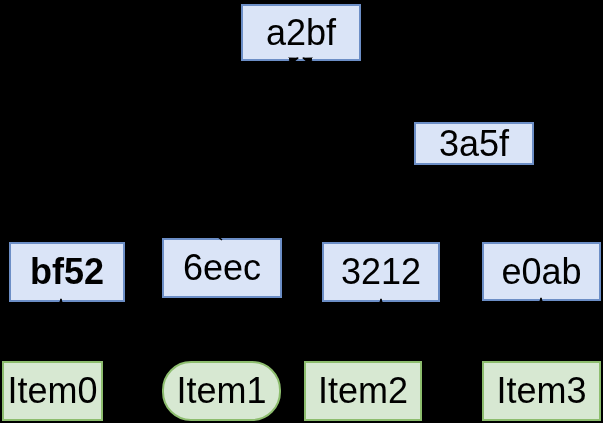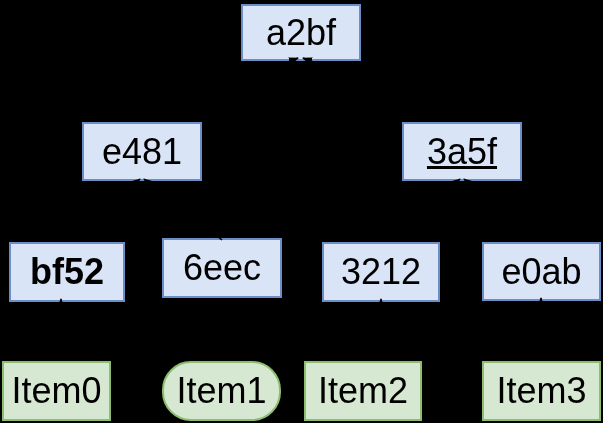--- a/index.html
+++ b/index.html
@@ -40,37 +40,36 @@
     position: absolute;
     left: 0; top: 0;
     width: 603px;
     height: 423px;
     z-index: 2;
     pointer-events: none;
   }
   
   #n-a2bf  { left: 241px; top: 4px;   width: 120px; height: 57px; }
   #n-e481  { left: 82px;  top: 122px; width: 120px; height: 59px; }
-  #n-3a5f  { left: 402px; top: 122px; width: 120px; height: 59px; text-decoration: underline; }
+  #n-3a5f  { left: 414px; top: 122px; width: 120px; height: 43px; }
   #n-bf52  { left: 9px;   top: 242px; width: 116px; height: 60px; font-weight: bold; }
   #n-6eec  { left: 162px; top: 238px; width: 120px; height: 60px; }
   #n-3738  { left: 322px; top: 242px; width: 118px; height: 60px; }
   #n-e0ab  { left: 482px; top: 242px; width: 119px; height: 59px; }
-  #n-item0 { left: 2px;   top: 361px; width: 109px; height: 60px; }
+  #n-item0 { left: 2px;   top: 361px; width: 101px; height: 60px; }
   #n-item1 { left: 162px; top: 361px; width: 119px; height: 60px; border-radius: 29px; }
   #n-item2 { left: 304px; top: 361px; width: 118px; height: 60px; }
   #n-item3 { left: 482px; top: 361px; width: 119px; height: 60px; }
 </style>
 </head>
 <body>
 
 <div id="canvas">
 
   <div class="node hash" id="n-a2bf">a2bf</div>
-  <div class="node hash" id="n-e481">e481</div>
   <div class="node hash" id="n-3a5f">3a5f</div>
   <div class="node hash" id="n-bf52">bf52</div>
   <div class="node hash" id="n-6eec">6eec</div>
   <div class="node hash" id="n-3738">3212</div>
   <div class="node hash" id="n-e0ab">e0ab</div>
   <div class="node item" id="n-item0">Item0</div>
   <div class="node item" id="n-item1">Item1</div>
   <div class="node item" id="n-item2">Item2</div>
   <div class="node item" id="n-item3">Item3</div>
 

